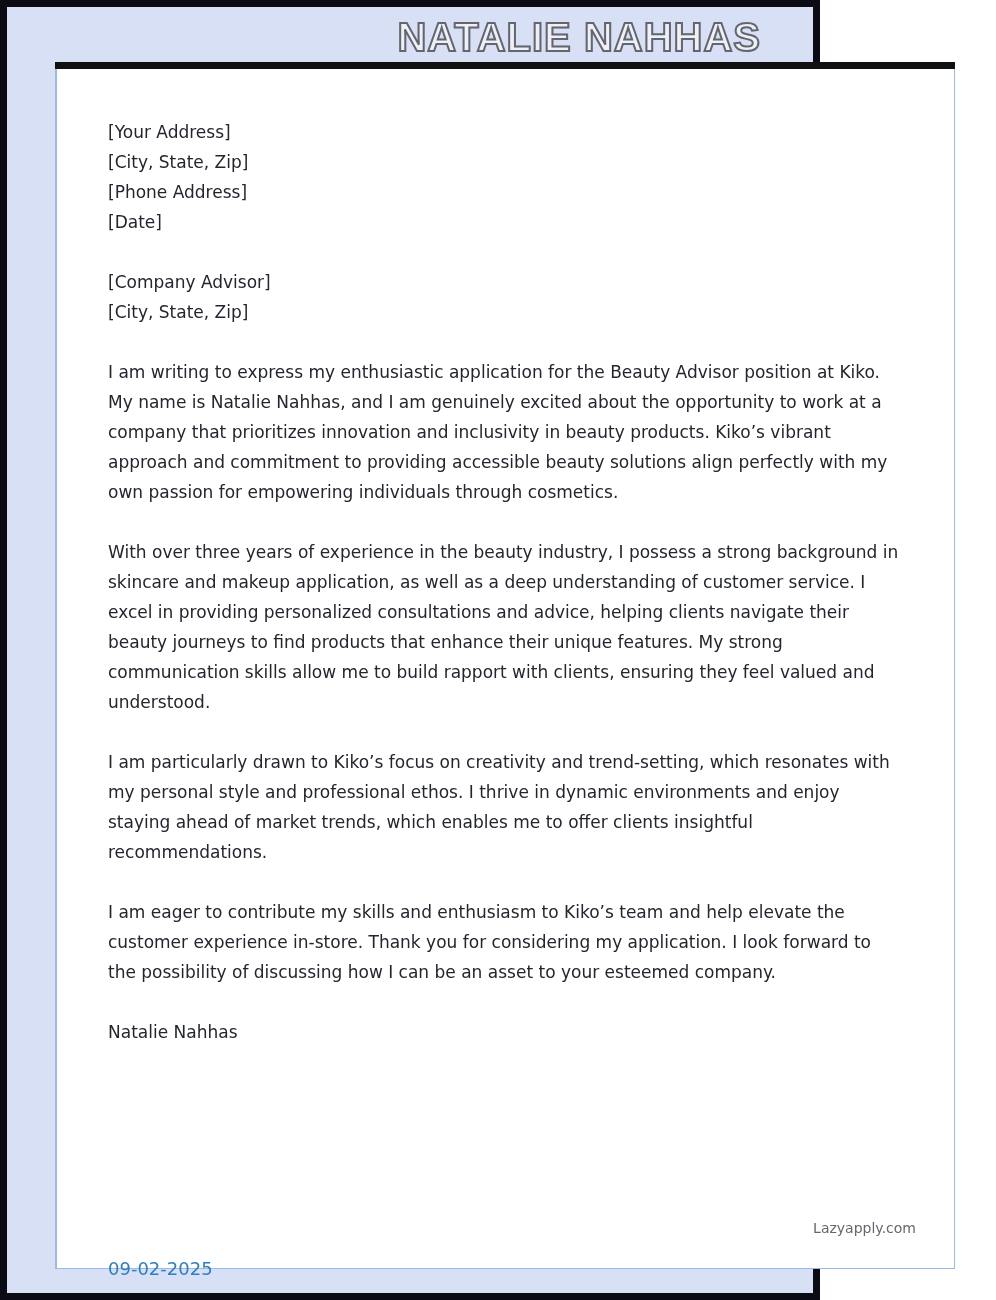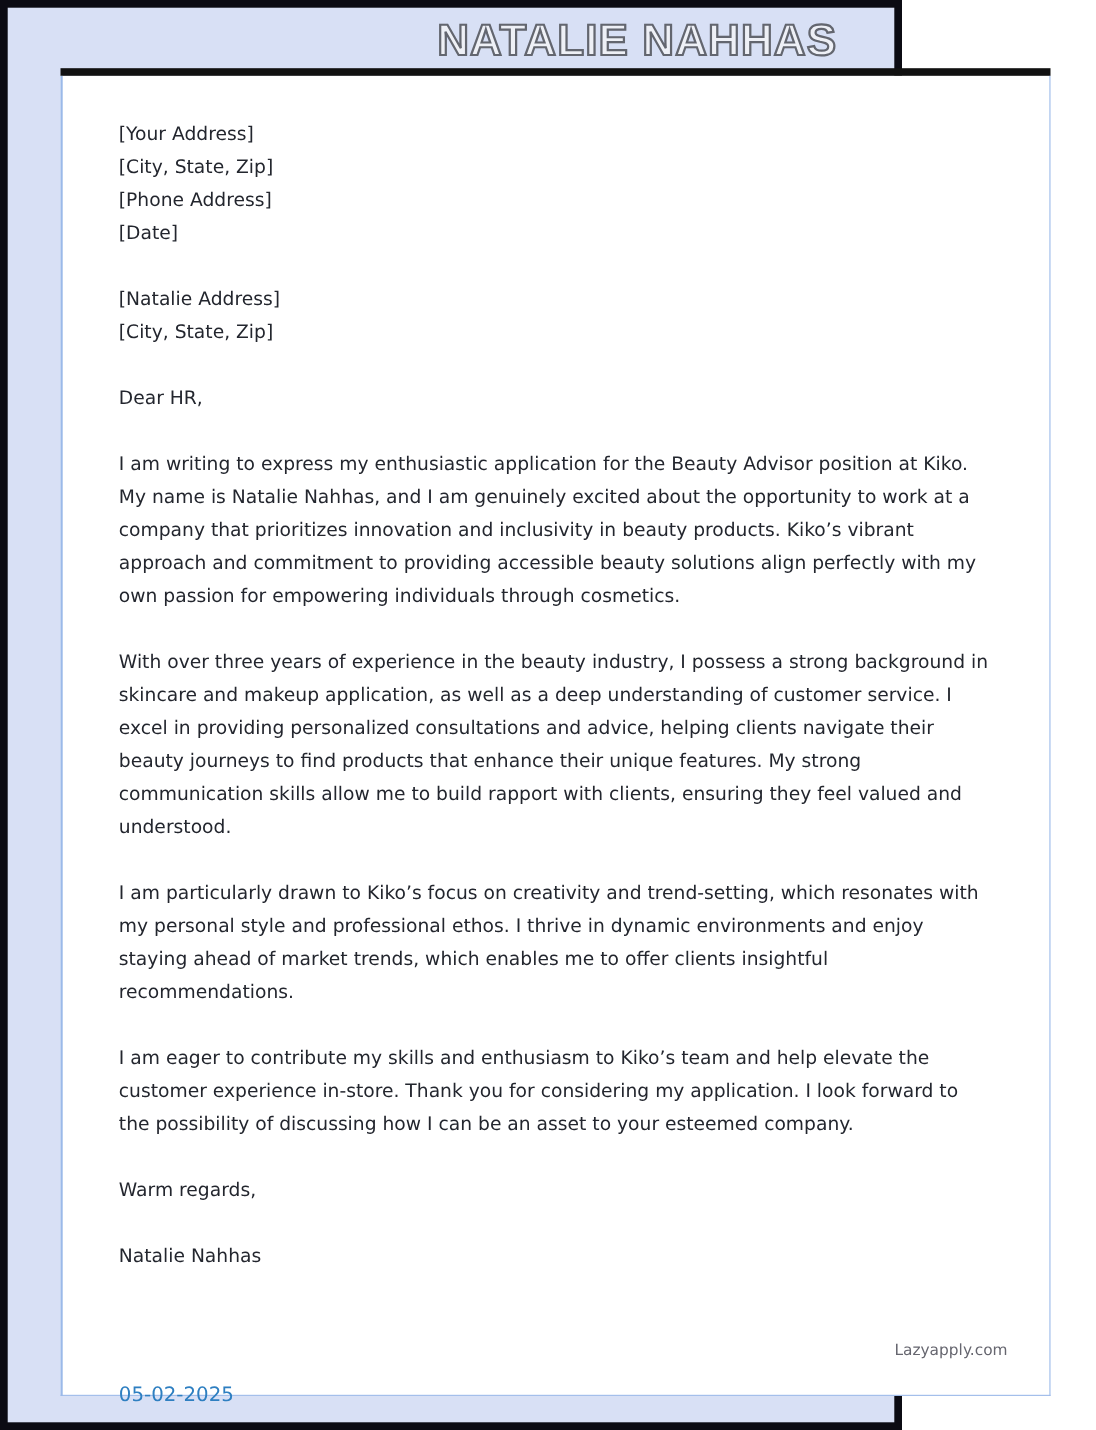--- a/index.html
+++ b/index.html
@@ -43,21 +43,21 @@
     background: #111111;
     width: 100%;
   }
   .sheet-body {
     box-sizing: border-box;
     background: #ffffff;
     border: 1px solid #9bb9e9;
     border-top: none;
     border-left-width: 2px;
     height: 1200px;
-    padding: 38px 52px 0 51px;
+    padding: 48px 52px 0 51px;
     position: relative;
     color: #23262e;
     font-size: 17px;
     line-height: 30px;
   }
   .block { margin: 0 0 30px 0; }
   .para  { margin: 0 0 30px 0; }
   .line  { white-space: pre-wrap; }
   .date-line {
     position: absolute;
@@ -90,35 +90,33 @@
     <div class="sheet-body">
 
       <div class="block">
         <div class="line">[Your Address]</div>
         <div class="line">[City, State, Zip]</div>
         <div class="line">[Phone Address]</div>
         <div class="line">[Date]</div>
       </div>
 
       <div class="block">
-        <div class="line">[Natalie Address]</div>
+        <div class="line">[Company Advisor]</div>
         <div class="line">[City, State, Zip]</div>
       </div>
 
-      <div class="block">Dear HR,</div>
 
       <p class="para">I am writing to express my enthusiastic application for the Beauty Advisor position at Kiko. My name is Natalie Nahhas, and I am genuinely excited about the opportunity to work at a company that prioritizes innovation and inclusivity in beauty products. Kiko’s vibrant approach and commitment to providing accessible beauty solutions align perfectly with my own passion for empowering individuals through cosmetics.</p>
       <p class="para">With over three years of experience in the beauty industry, I possess a strong background in skincare and makeup application, as well as a deep understanding of customer service. I excel in providing personalized consultations and advice, helping clients navigate their beauty journeys to find products that enhance their unique features. My strong communication skills allow me to build rapport with clients, ensuring they feel valued and understood.</p>
       <p class="para">I am particularly drawn to Kiko’s focus on creativity and trend-setting, which resonates with my personal style and professional ethos. I thrive in dynamic environments and enjoy staying ahead of market trends, which enables me to offer clients insightful recommendations.</p>
       <p class="para">I am eager to contribute my skills and enthusiasm to Kiko’s team and help elevate the customer experience in-store. Thank you for considering my application. I look forward to the possibility of discussing how I can be an asset to your esteemed company.</p>
 
-      <div class="block">Warm regards,</div>
 
       <div class="block">Natalie Nahhas</div>
 
-      <div class="date-line">05-02-2025</div>
+      <div class="date-line">09-02-2025</div>
 
       <div class="watermark">Lazyapply.com</div>
 
     </div>
   </div>
 
 </div>
 
 </body></html>

